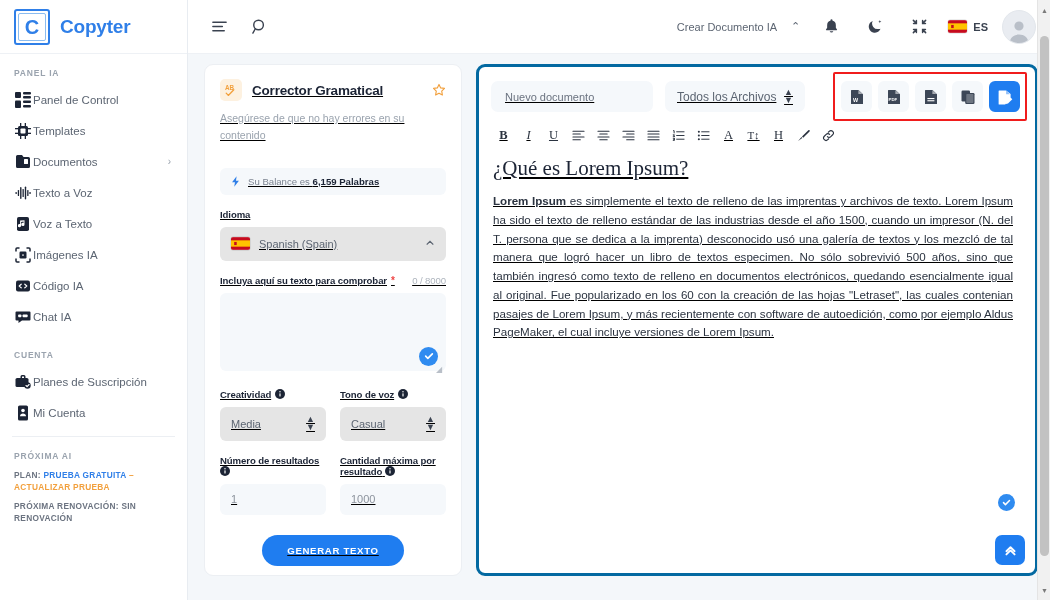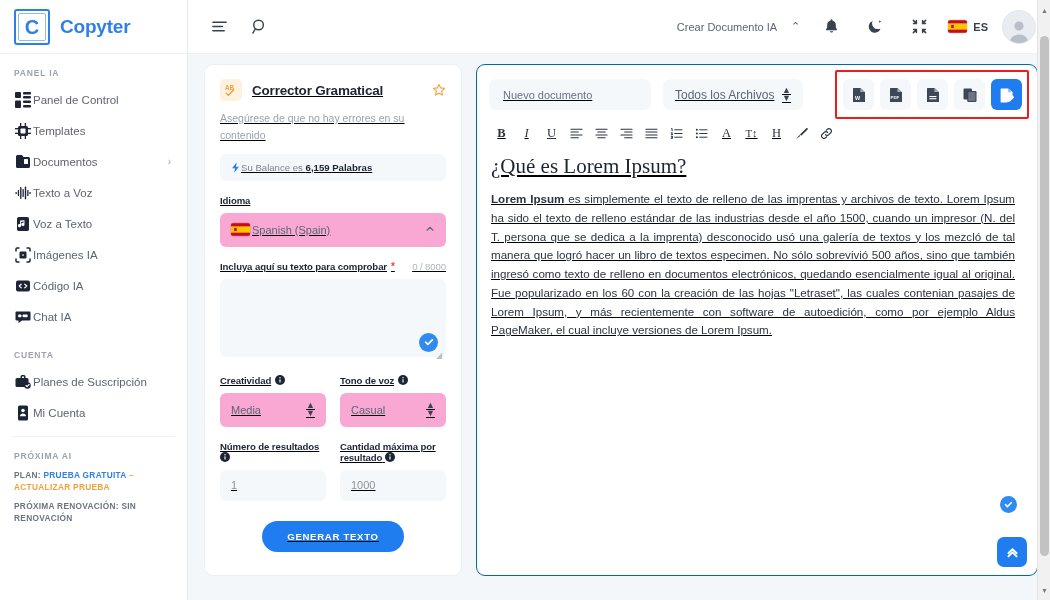--- a/index.html
+++ b/index.html
@@ -69,35 +69,35 @@
                 border:1px solid #eceff3; padding: 14px 15px 16px 15px;
                 height: 512px; overflow:hidden; }
   .tp-head { display:flex; align-items:center; gap:10px; }
   .tp-badge { width:22px; height:22px; border-radius:5px; background:#fdf1e0; color:#f2a03d;
               display:flex; align-items:center; justify-content:center; flex:0 0 22px; }
   .tp-badge svg { width:14px; height:14px; }
   .tp-title { font-size:13.5px; font-weight:bold; color:#1c2435; flex:1; letter-spacing:-0.2px; }
   .tp-star { color:#f2a03d; cursor:pointer; }
   .tp-star svg { width:14px; height:14px; display:block; }
   .tp-sub { font-size:10.5px; color:#9aa3ae; line-height:1.6; margin-top:9px; }
-  .balance { margin-top:10px; background:#f5f8fb; border-radius:6px; padding: 8px 10px;
-             display:flex; align-items:center; }
+  .balance { margin-top:24px; background:#f5f8fb; border-radius:6px; padding: 8px 10px;
+             display:flex; align-items:center; gap:7px; }
   .balance svg { width:11px; height:11px; color:#2f7fe8; flex:0 0 11px; }
   .balance-txt { font-size:9.6px; color:#7b8390; }
   .balance-txt b { color:#1c2435; font-weight:bold; }
 
   .fld-label { font-size:9.6px; font-weight:bold; color:#1c2435; margin-top:14px;
                display:flex; align-items:center; gap:4px; letter-spacing:-0.1px; }
   .req { color:#ef4444; font-size:10px; }
   .counter { margin-left:auto; font-size:9.6px; color:#aeb5be; font-weight:normal; }
   .info-dot { width:10px; height:10px; flex:0 0 10px; color:#1c2435; }
   .info-dot svg { width:10px; height:10px; display:block; }
 
-  .select-box { margin-top:7px; background:#f9a8d4; border-radius:6px; height:34px;
-                display:flex; align-items:center; padding: 0 11px; gap:2px; cursor:pointer; }
+  .select-box { margin-top:7px; background:#e5e5e5; border-radius:6px; height:34px;
+                display:flex; align-items:center; padding: 0 11px; gap:9px; cursor:pointer; }
   .select-val { font-size:11px; color:#5c6572; flex:1; }
   .select-arrow { color:#5c6572; font-size:9px; }
 
   .textarea-wrap { position:relative; margin-top:7px; }
   .textarea-box { background:#f5f8fb; border-radius:6px; height:78px; width:100%;
                   border:none; resize:none; }
   .ta-check { position:absolute; right:8px; bottom:9px; width:19px; height:19px;
               border-radius:50%; background:#2f8bf0; display:flex; align-items:center;
               justify-content:center; cursor:pointer; }
   .ta-check svg { width:10px; height:10px; color:#fff; }
@@ -110,21 +110,21 @@
                display:flex; align-items:center; padding: 0 11px; }
   .input-box input { border:none; background:transparent; outline:none; width:100%;
                      font-size:11px; color:#8c939d; font-family:inherit; }
   .gen-btn { margin: 20px auto 0 auto; display:block; width:142px; height:31px;
              background:#1f7df0; color:#fff; border:none; border-radius:16px;
              font-size:9.6px; font-weight:bold; letter-spacing:0.7px; cursor:pointer;
              font-family:inherit; }
 
   
   .editor-panel { flex:1; margin-left:14px; background:#fff; border-radius:9px;
-                  border:1px solid #0369a1; height:512px; position:relative;
+                  border:3px solid #0369a1; height:512px; position:relative;
                   display:flex; flex-direction:column; overflow:hidden; min-width:0; }
   .ed-top { display:flex; align-items:center; padding: 11px 12px 0 12px; gap:12px; }
   .doc-name { background:#f5f8fb; border-radius:7px; height:31px; width:162px;
               display:flex; align-items:center; padding: 0 14px; border:none;
               font-size:11px; color:#6b7380; font-family:inherit; outline:none; }
   .file-sel { background:#f5f8fb; border-radius:7px; height:31px; width:140px;
               display:flex; align-items:center; padding: 0 12px; cursor:pointer; }
   .file-sel-val { font-size:12px; color:#5c6572; flex:1; }
   .updown { font-size:9px; color:#3a4250; line-height:0.8; text-align:center; }
 

